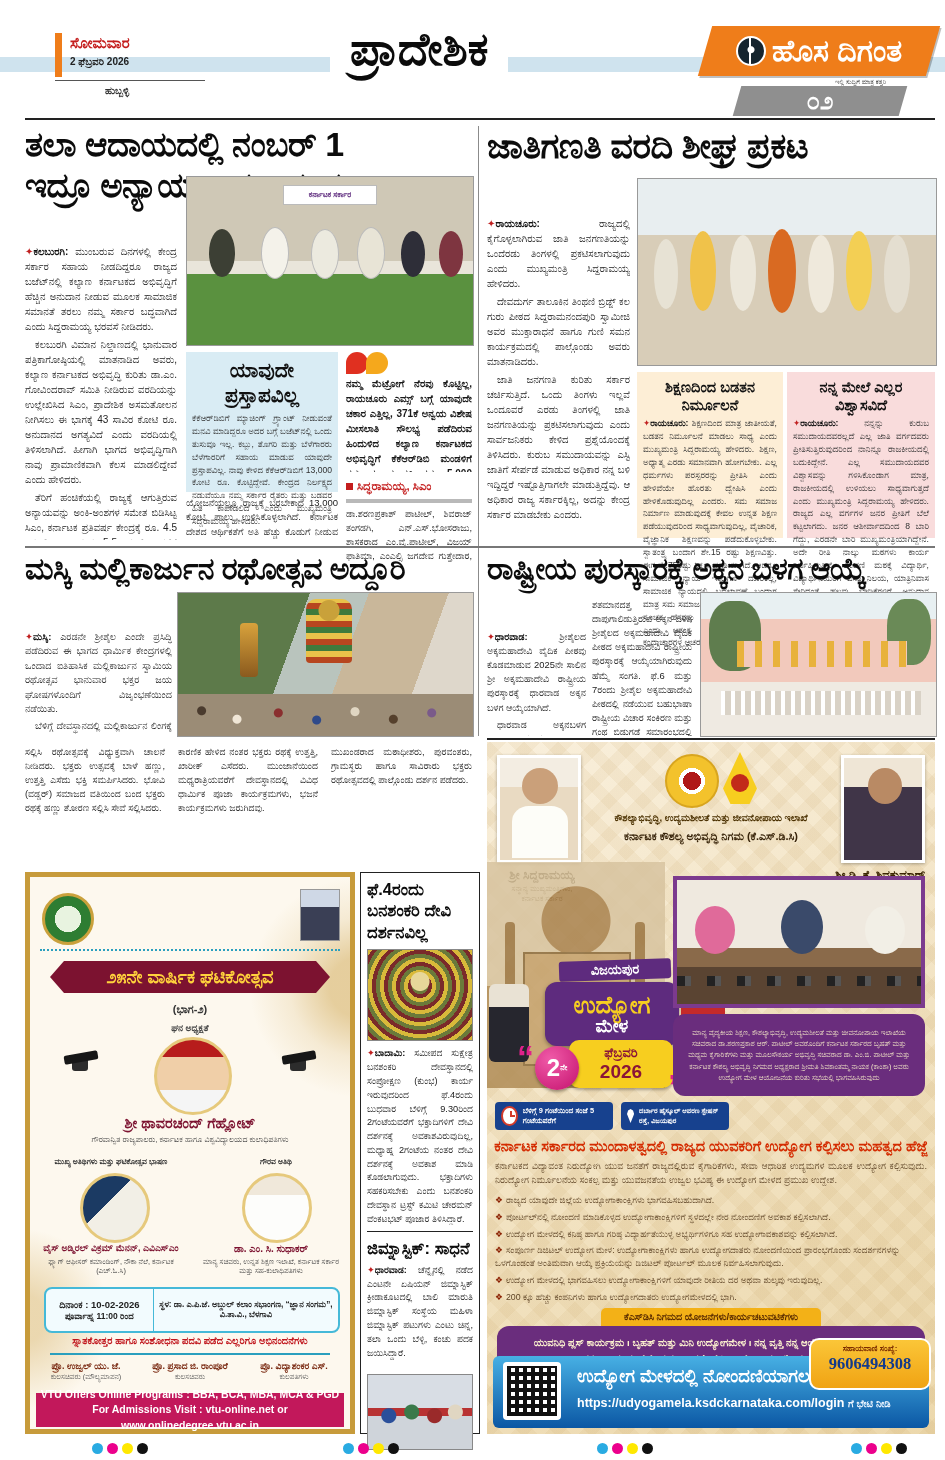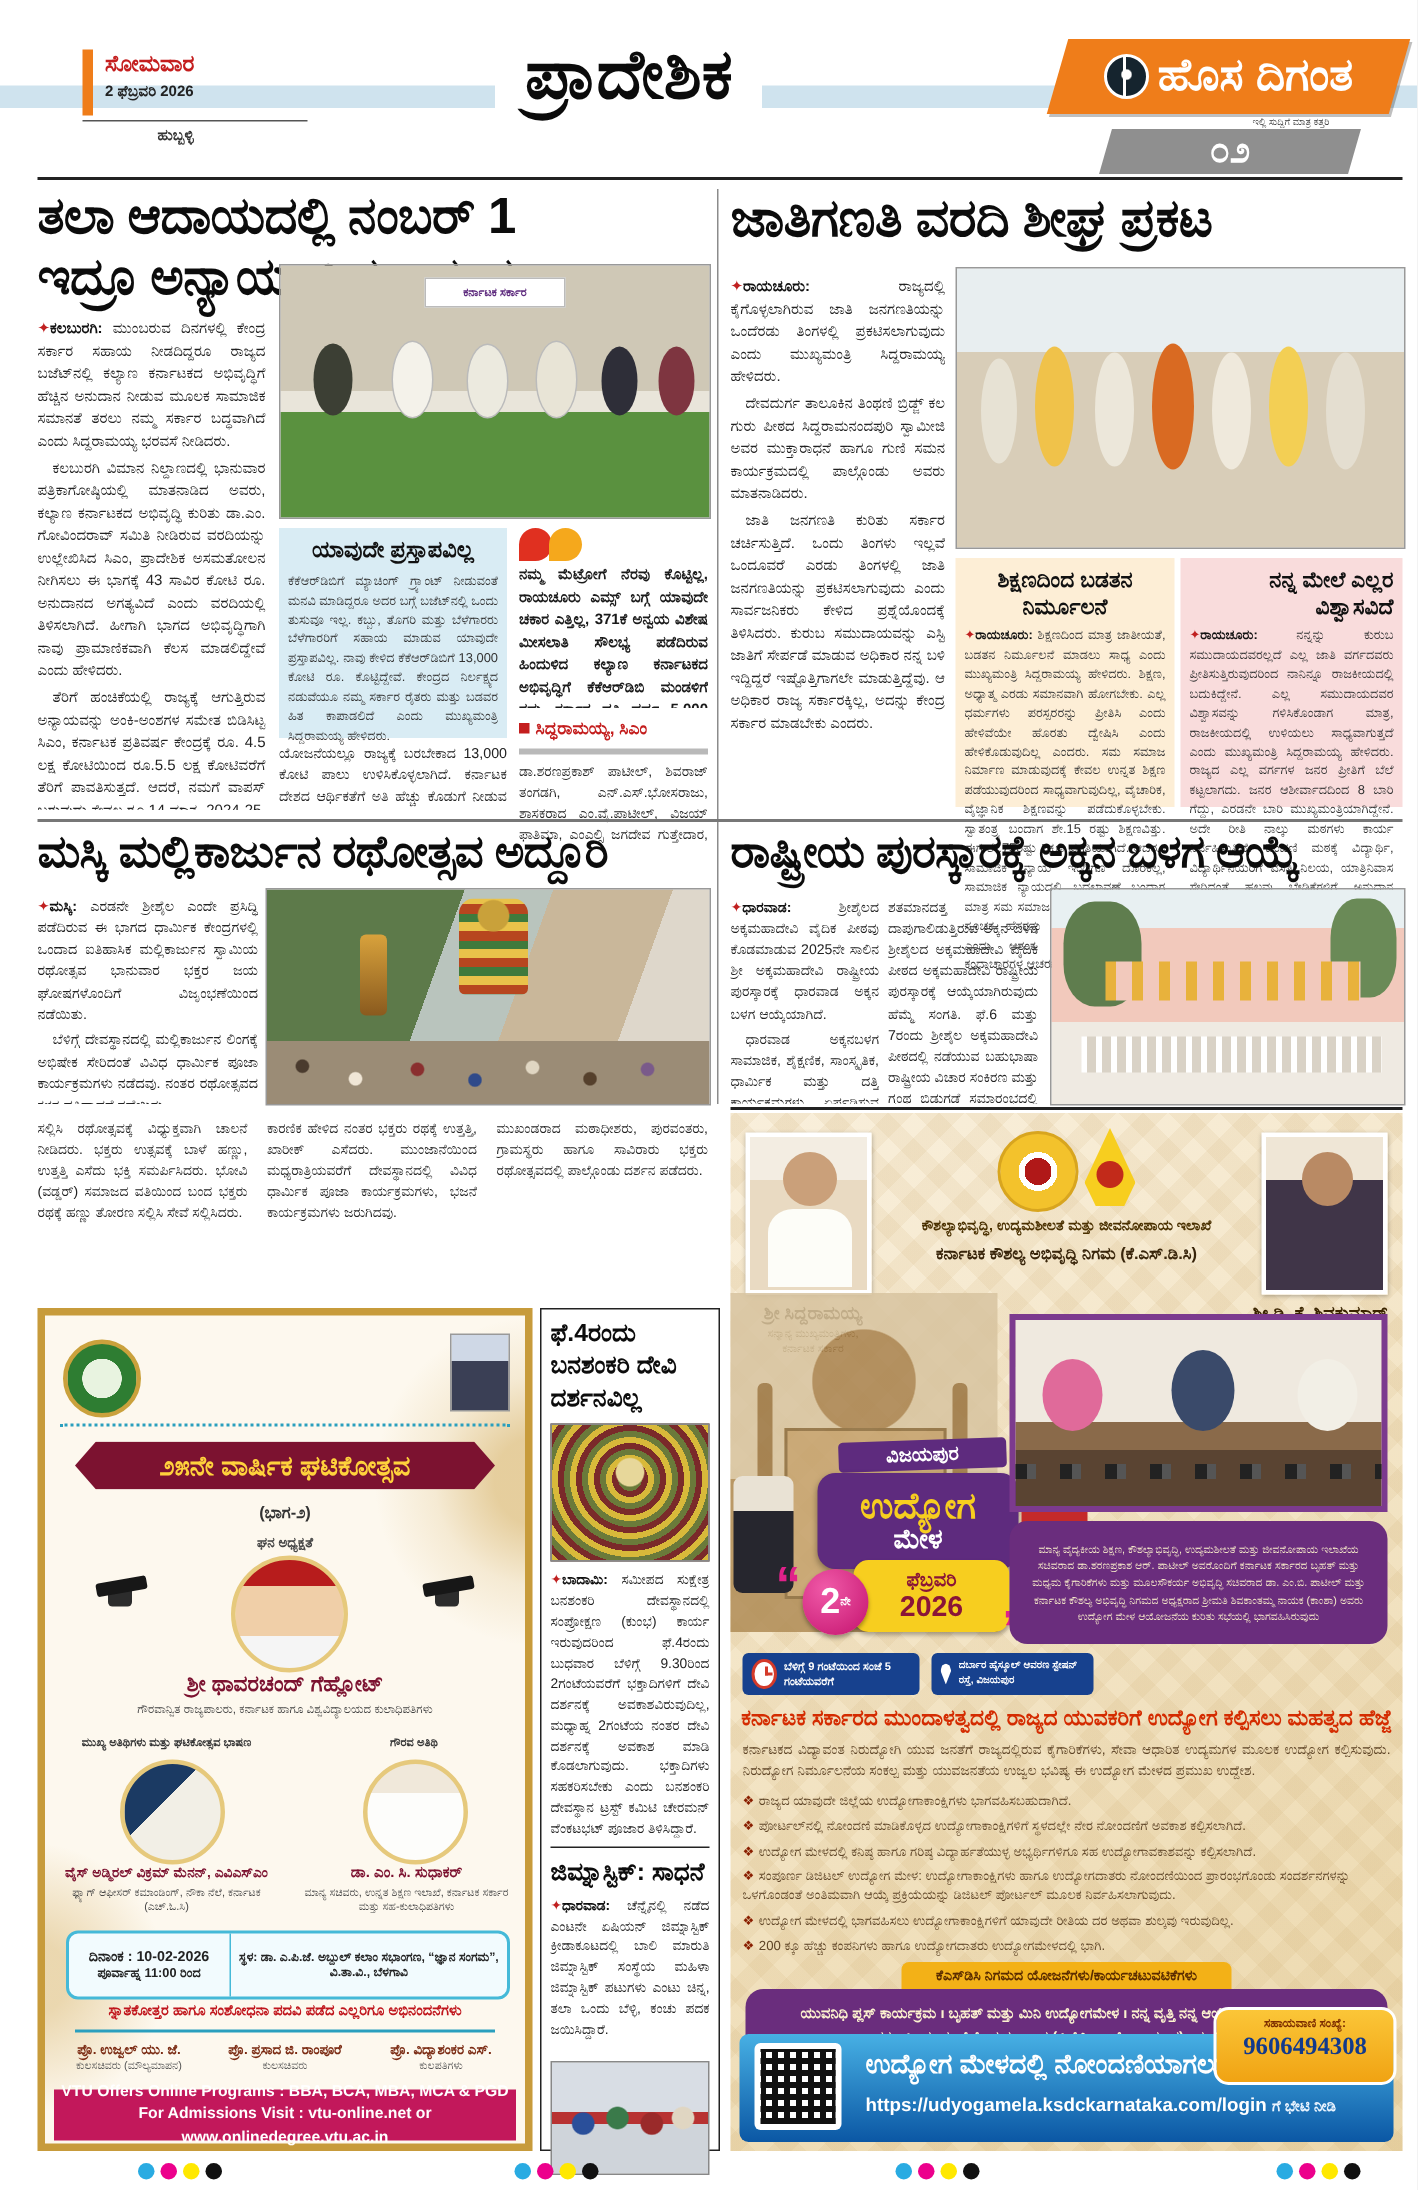--- a/index.html
+++ b/index.html
@@ -1,21 +1,21 @@
 <!DOCTYPE html>
 <html><head>
 <meta charset="utf-8">
 <style>
   html,body{margin:0;padding:0;background:#e9e9e9;}
   #page{position:relative;width:945px;height:1460px;background:#fff;margin:0 auto;
         font-family:"Liberation Sans","DejaVu Sans",sans-serif;color:#1a1a1a;overflow:hidden;}
   .ab{position:absolute;}
   .j{font-size:10px;line-height:1.5;text-align:justify;color:#222;overflow:hidden;}
   .j p{margin:0 0 3px 0;text-indent:10px;}
-  .j p:first-child{text-indent:0;}
+  .j p:first-child{text-indent:0;margin-top:32px;}
   .dl{font-weight:bold;color:#111;}
   .star{color:#c02020;font-weight:bold;}
   .hd{font-weight:800;color:#0c0c0c;letter-spacing:-.5px;}
   .hrule{background:#222;}
   .vrule{background:#8b8b8b;width:1px;}
   .photo{background:#cfcabd;overflow:hidden;}
   .blob{position:absolute;border-radius:50%;}
   
   .strip{background:#cfe3ee;}
   .mh-day{color:#c41e1e;font-weight:800;font-size:15px;}
@@ -139,21 +139,21 @@
     <div class="ab" style="left:96px;top:8px;width:92px;height:18px;background:#fff;border:1px solid #bbb;
          font-size:7.5px;color:#5e2b7e;font-weight:700;display:flex;align-items:center;justify-content:center;">ಕರ್ನಾಟಕ ಸರ್ಕಾರ</div>
     <div class="blob" style="left:22px;top:52px;width:26px;height:48px;background:#3c3f34;"></div>
     <div class="blob" style="left:74px;top:50px;width:26px;height:50px;background:#f4f2ea;border:1px solid #bbb;"></div>
     <div class="blob" style="left:124px;top:52px;width:26px;height:48px;background:#eceadf;border:1px solid #bbb;"></div>
     <div class="blob" style="left:170px;top:50px;width:26px;height:50px;background:#e8e4d6;border:1px solid #bbb;"></div>
     <div class="blob" style="left:214px;top:54px;width:24px;height:46px;background:#2e2e38;"></div>
     <div class="blob" style="left:252px;top:54px;width:24px;height:46px;background:#7e3540;"></div>
   </div>
   <div class="ab bluebox" style="left:186px;top:352px;width:152px;height:140px;padding:6px;box-sizing:border-box;">
-    <div class="boxtitle" style="font-size:15px;">ಯಾವುದೇ ಪ್ರಸ್ತಾಪವಿಲ್ಲ</div>
+    <div class="boxtitle" style="font-size:20px;">ಯಾವುದೇ ಪ್ರಸ್ತಾಪವಿಲ್ಲ</div>
     <div class="boxbody" style="margin-top:4px;height:100px;">ಕೆಕೆಆರ್‌ಡಿಬಿಗೆ ಮ್ಯಾಚಿಂಗ್ ಗ್ರ್ಯಾಂಟ್ ನೀಡುವಂತೆ ಮನವಿ ಮಾಡಿದ್ದರೂ ಅದರ ಬಗ್ಗೆ ಬಜೆಟ್‌ನಲ್ಲಿ ಒಂದು ತುಸುವೂ ಇಲ್ಲ. ಕಬ್ಬು, ತೊಗರಿ ಮತ್ತು ಬೆಳೆಗಾರರು ಬೆಳೆಗಾರರಿಗೆ ಸಹಾಯ ಮಾಡುವ ಯಾವುದೇ ಪ್ರಸ್ತಾಪವಿಲ್ಲ. ನಾವು ಕೇಳಿದ ಕೆಕೆಆರ್‌ಡಿಬಿಗೆ 13,000 ಕೋಟಿ ರೂ. ಕೊಟ್ಟಿದ್ದೇವೆ. ಕೇಂದ್ರದ ನಿರ್ಲಕ್ಷ್ಯದ ನಡುವೆಯೂ ನಮ್ಮ ಸರ್ಕಾರ ರೈತರು ಮತ್ತು ಬಡವರ ಹಿತ ಕಾಪಾಡಲಿದೆ ಎಂದು ಮುಖ್ಯಮಂತ್ರಿ ಸಿದ್ದರಾಮಯ್ಯ ಹೇಳಿದರು.</div>
   </div>
   <div class="ab j" style="left:186px;top:496px;width:152px;height:44px;font-size:9.5px;">ಯೋಜನೆಯಲ್ಲೂ ರಾಜ್ಯಕ್ಕೆ ಬರಬೇಕಾದ 13,000 ಕೋಟಿ ಪಾಲು ಉಳಿಸಿಕೊಳ್ಳಲಾಗಿದೆ. ಕರ್ನಾಟಕ ದೇಶದ ಆರ್ಥಿಕತೆಗೆ ಅತಿ ಹೆಚ್ಚು ಕೊಡುಗೆ ನೀಡುವ ರಾಜ್ಯಗಳಲ್ಲಿ ಒಂದು. ಆದರೆ, ತೆರಿಗೆ ಹಂಚಿಕೆಯಲ್ಲಿ ನಮಗೆ ಪದೇ ಪದೆ ಅನ್ಯಾಯವಾಗುತ್ತಿದೆ ಎಂದರು.</div>
 
   <div class="ab" style="left:346px;top:352px;width:126px;">
     <div style="height:24px;">
       <span class="qmark" style="background:#e03020;"></span>
       <span class="qmark" style="background:#f5a81c;margin-left:-6px;"></span>
     </div>
     <div class="qtext" style="height:96px;overflow:hidden;">ನಮ್ಮ ಮೆಟ್ರೋಗೆ ನೆರವು ಕೊಟ್ಟಿಲ್ಲ, ರಾಯಚೂರು ಎಮ್ಸ್ ಬಗ್ಗೆ ಯಾವುದೇ ಚಕಾರ ಎತ್ತಿಲ್ಲ, 371ಕೆ ಅನ್ವಯ ವಿಶೇಷ ಮೀಸಲಾತಿ ಸೌಲಭ್ಯ ಪಡೆದಿರುವ ಹಿಂದುಳಿದ ಕಲ್ಯಾಣ ಕರ್ನಾಟಕದ ಅಭಿವೃದ್ಧಿಗೆ ಕೆಕೆಆರ್‌ಡಿಬಿ ಮಂಡಳಿಗೆ ನಮ್ಮ ಸರ್ಕಾರ ಪ್ರತಿ ವರ್ಷ 5,000 ಕೋಟಿ ರೂ ನೀಡಿದೆ. ನಾವು ಅಧಿಕಾರಕ್ಕೆ ಬಂದ ಮೇಲೆ ಕಳೆದ 2.5 ವರ್ಷದಲ್ಲಿ 13 ಸಾವಿರ ಕೋಟಿ ರೂ. ಕಲ್ಯಾಣ ಕರ್ನಾಟಕ ಅಭಿವೃದ್ಧಿಗೆ ಕೊಟ್ಟಿದ್ದೇವೆ.</div>
@@ -176,21 +176,21 @@
     <div class="blob" style="left:130px;top:50px;width:28px;height:84px;background:#d96a22;"></div>
     <div class="blob" style="left:170px;top:56px;width:26px;height:78px;background:#efe9dc;"></div>
     <div class="blob" style="left:208px;top:52px;width:26px;height:80px;background:#f3cf54;"></div>
     <div class="blob" style="left:246px;top:56px;width:26px;height:78px;background:#e4ded0;"></div>
   </div>
   <div class="ab creambox" style="left:637px;top:372px;width:146px;height:166px;padding:6px;box-sizing:border-box;">
     <div class="boxtitle" style="font-size:14.5px;text-align:center;">ಶಿಕ್ಷಣದಿಂದ ಬಡತನ ನಿರ್ಮೂಲನೆ</div>
     <div class="boxbody" style="margin-top:3px;height:118px;"><span class="star">✦</span><span class="dl">ರಾಯಚೂರು:</span> <span>ಶಿಕ್ಷಣದಿಂದ ಮಾತ್ರ ಜಾತೀಯತೆ, ಬಡತನ ನಿರ್ಮೂಲನೆ ಮಾಡಲು ಸಾಧ್ಯ ಎಂದು ಮುಖ್ಯಮಂತ್ರಿ ಸಿದ್ದರಾಮಯ್ಯ ಹೇಳಿದರು. ಶಿಕ್ಷಣ, ಅಧ್ಯಾತ್ಮ ಎರಡು ಸಮಾನವಾಗಿ ಹೋಗಬೇಕು. ಎಲ್ಲ ಧರ್ಮಗಳು ಪರಸ್ಪರರನ್ನು ಪ್ರೀತಿಸಿ ಎಂದು ಹೇಳಿವೆಯೇ ಹೊರತು ದ್ವೇಷಿಸಿ ಎಂದು ಹೇಳಿಕೊಡುವುದಿಲ್ಲ ಎಂದರು. ಸಮ ಸಮಾಜ ನಿರ್ಮಾಣ ಮಾಡುವುದಕ್ಕೆ ಕೇವಲ ಉನ್ನತ ಶಿಕ್ಷಣ ಪಡೆಯುವುದರಿಂದ ಸಾಧ್ಯವಾಗುವುದಿಲ್ಲ, ವೈಚಾರಿಕ, ವೈಜ್ಞಾನಿಕ ಶಿಕ್ಷಣವನ್ನು ಪಡೆದುಕೊಳ್ಳಬೇಕು. ಸ್ವಾತಂತ್ರ್ಯ ಬಂದಾಗ ಶೇ.15 ರಷ್ಟು ಶಿಕ್ಷಣವಿತ್ತು. ಈಗ ಶೇ.75ರಷ್ಟು ಶಿಕ್ಷಣ ಪ್ರಗತಿಯಾಗಿದೆ. ಆದರೂ ಸಾಮಾಜಿಕ ನ್ಯಾಯ ಇಂದಿಗೂ ದೊರಕಿಲ್ಲ, ಸಾಮಾಜಿಕ ನ್ಯಾಯದಲ್ಲಿ ಬದಲಾವಣೆ ಬಂದಾಗ ಮಾತ್ರ ಸಮ ಸಮಾಜ ನಿರ್ಮಾಣ. ಇಂದಿಗೂ ಜಾತಿ ಸೂಚಕ ಹೆಸರನ್ನು ಇಟ್ಟುಕೊಳ್ಳುವವರೇ ಹೆಚ್ಚು ಎಂದು ಆತಂಕ ವ್ಯಕ್ತಪಡಿಸಿದರು. ಮೌಢ್ಯ, ಕಂದಾಚಾರಗಳ ಆಚರಣೆ ಆಗಬಾರದು ಎಂದರು.</span></div>
   </div>
   <div class="ab pinkbox" style="left:787px;top:372px;width:148px;height:166px;padding:6px;box-sizing:border-box;">
-    <div class="boxtitle" style="font-size:14.5px;text-align:right;">ನನ್ನ ಮೇಲೆ ಎಲ್ಲರ ವಿಶ್ವಾಸವಿದೆ</div>
+    <div class="boxtitle" style="font-size:14.5px;text-align:center;">ನನ್ನ ಮೇಲೆ ಎಲ್ಲರ ವಿಶ್ವಾಸವಿದೆ</div>
     <div class="boxbody" style="margin-top:3px;height:118px;"><span class="star">✦</span><span class="dl">ರಾಯಚೂರು:</span> <span>ನನ್ನನ್ನು ಕುರುಬ ಸಮುದಾಯದವರಲ್ಲದೆ ಎಲ್ಲ ಜಾತಿ ವರ್ಗದವರು ಪ್ರೀತಿಸುತ್ತಿರುವುದರಿಂದ ನಾನಿನ್ನೂ ರಾಜಕೀಯದಲ್ಲಿ ಬದುಕಿದ್ದೇನೆ. ಎಲ್ಲ ಸಮುದಾಯದವರ ವಿಶ್ವಾಸವನ್ನು ಗಳಿಸಿಕೊಂಡಾಗ ಮಾತ್ರ, ರಾಜಕೀಯದಲ್ಲಿ ಉಳಿಯಲು ಸಾಧ್ಯವಾಗುತ್ತದೆ ಎಂದು ಮುಖ್ಯಮಂತ್ರಿ ಸಿದ್ದರಾಮಯ್ಯ ಹೇಳಿದರು. ರಾಜ್ಯದ ಎಲ್ಲ ವರ್ಗಗಳ ಜನರ ಪ್ರೀತಿಗೆ ಬೆಲೆ ಕಟ್ಟಲಾಗದು. ಜನರ ಆಶೀರ್ವಾದದಿಂದ 8 ಬಾರಿ ಗೆದ್ದು, ಎರಡನೇ ಬಾರಿ ಮುಖ್ಯಮಂತ್ರಿಯಾಗಿದ್ದೇನೆ. ಅದೇ ರೀತಿ ನಾಲ್ಕು ಮಠಗಳು ಕಾರ್ಯ ನಿರ್ವಹಿಸುತ್ತಿವೆ. ಪಿಂಚಣಿ ಮಠಕ್ಕೆ ವಿದ್ಯಾರ್ಥಿ, ವಿದ್ಯಾರ್ಥಿನಿಯರಿಗೆ ವಸತಿ ನಿಲಯ, ಯಾತ್ರಿನಿವಾಸ ಸೇರಿದಂತೆ ಹಲವು ಬೇಡಿಕೆಗಳಿಗೆ ಅನುದಾನ ನೀಡಲಾಗುವುದು ಎಂದು ಭರವಸೆ ನೀಡಿದರು.</span></div>
   </div>
 
   <div class="ab hrule" style="left:25px;top:546px;width:910px;height:1.5px;background:#777;"></div>
 
   <div class="ab hd" style="left:25px;top:552px;width:450px;font-size:30px;">ಮಸ್ಕಿ ಮಲ್ಲಿಕಾರ್ಜುನ ರಥೋತ್ಸವ ಅದ್ದೂರಿ</div>
   <div class="ab j" style="left:25px;top:598px;width:147px;height:138px;font-size:9.6px;">
     <p><span class="star">✦</span><span class="dl">ಮಸ್ಕಿ:</span> <span>ಎರಡನೇ ಶ್ರೀಶೈಲ ಎಂದೇ ಪ್ರಸಿದ್ಧಿ ಪಡೆದಿರುವ ಈ ಭಾಗದ ಧಾರ್ಮಿಕ ಕೇಂದ್ರಗಳಲ್ಲಿ ಒಂದಾದ ಐತಿಹಾಸಿಕ ಮಲ್ಲಿಕಾರ್ಜುನ ಸ್ವಾಮಿಯ ರಥೋತ್ಸವ ಭಾನುವಾರ ಭಕ್ತರ ಜಯ ಘೋಷಗಳೊಂದಿಗೆ ವಿಜೃಂಭಣೆಯಿಂದ ನಡೆಯಿತು.</span></p>
     <p>ಬೆಳಿಗ್ಗೆ ದೇವಸ್ಥಾನದಲ್ಲಿ ಮಲ್ಲಿಕಾರ್ಜುನ ಲಿಂಗಕ್ಕೆ ಅಭಿಷೇಕ ಸೇರಿದಂತೆ ವಿವಿಧ ಧಾರ್ಮಿಕ ಪೂಜಾ ಕಾರ್ಯಕ್ರಮಗಳು ನಡೆದವು. ನಂತರ ರಥೋತ್ಸವದ ಕಳಸ ಪ್ರತಿಷ್ಠಾಪನೆ ನಡೆಯಿತು.</p>
   </div>

